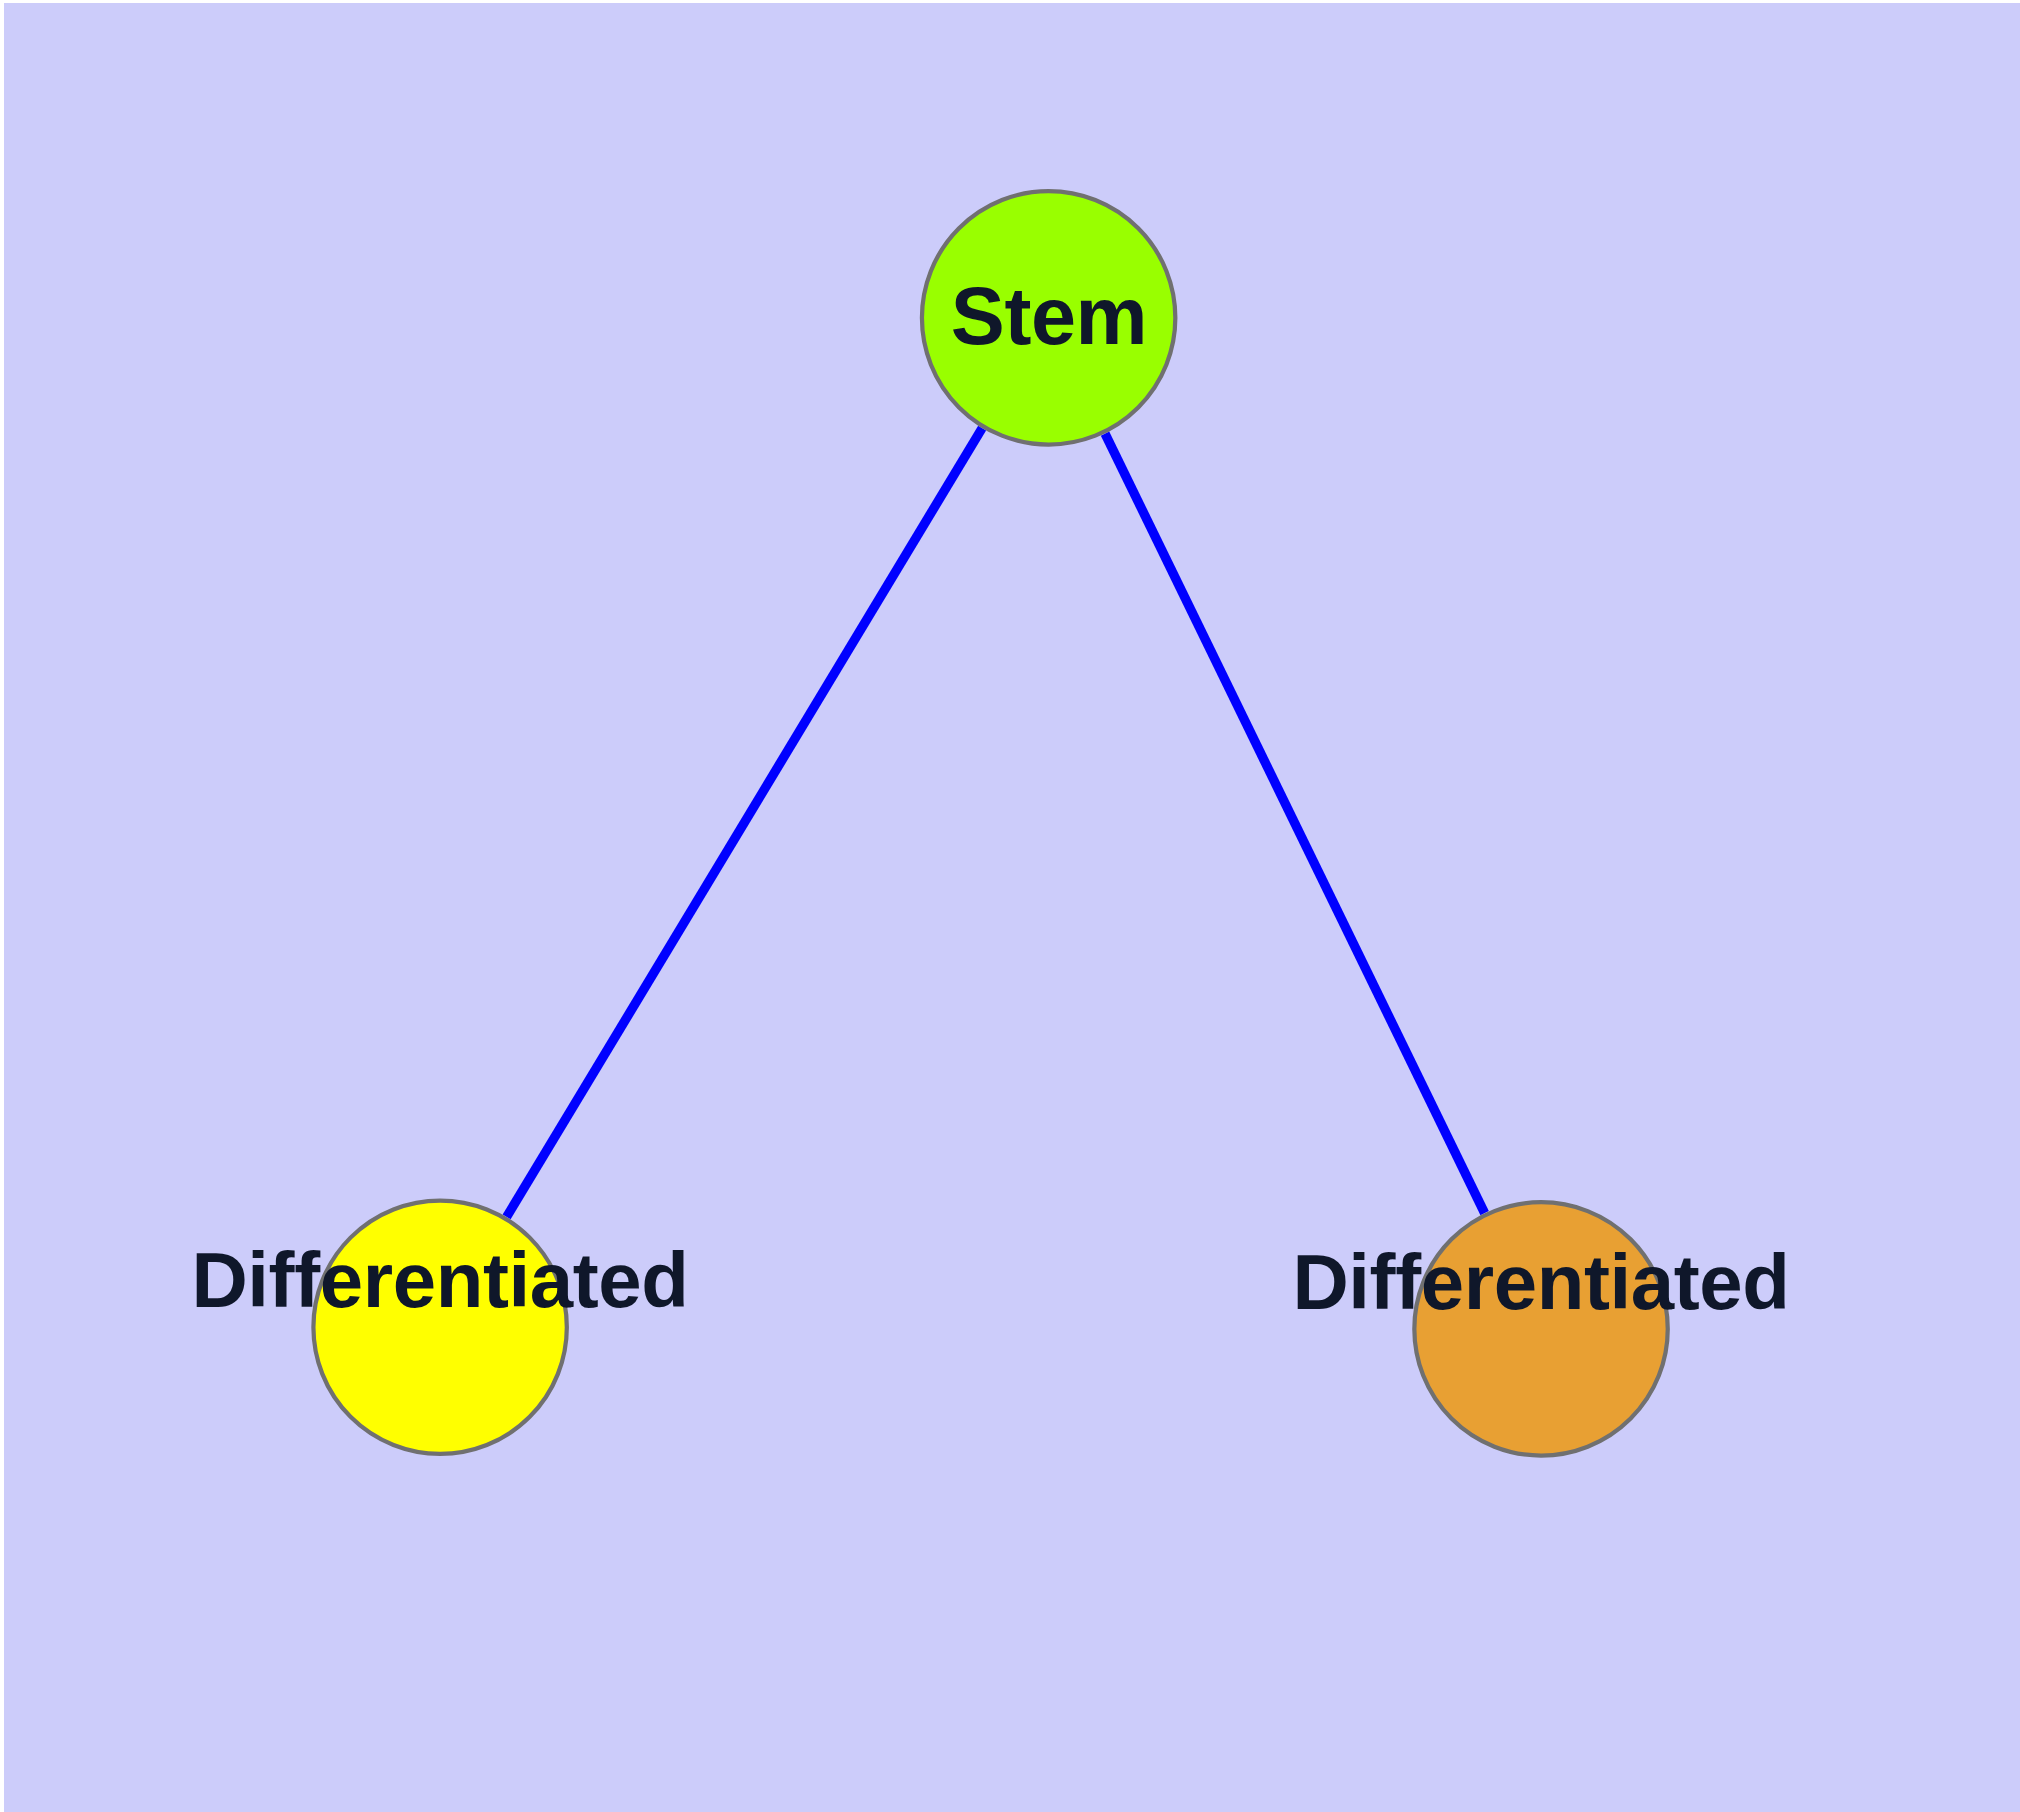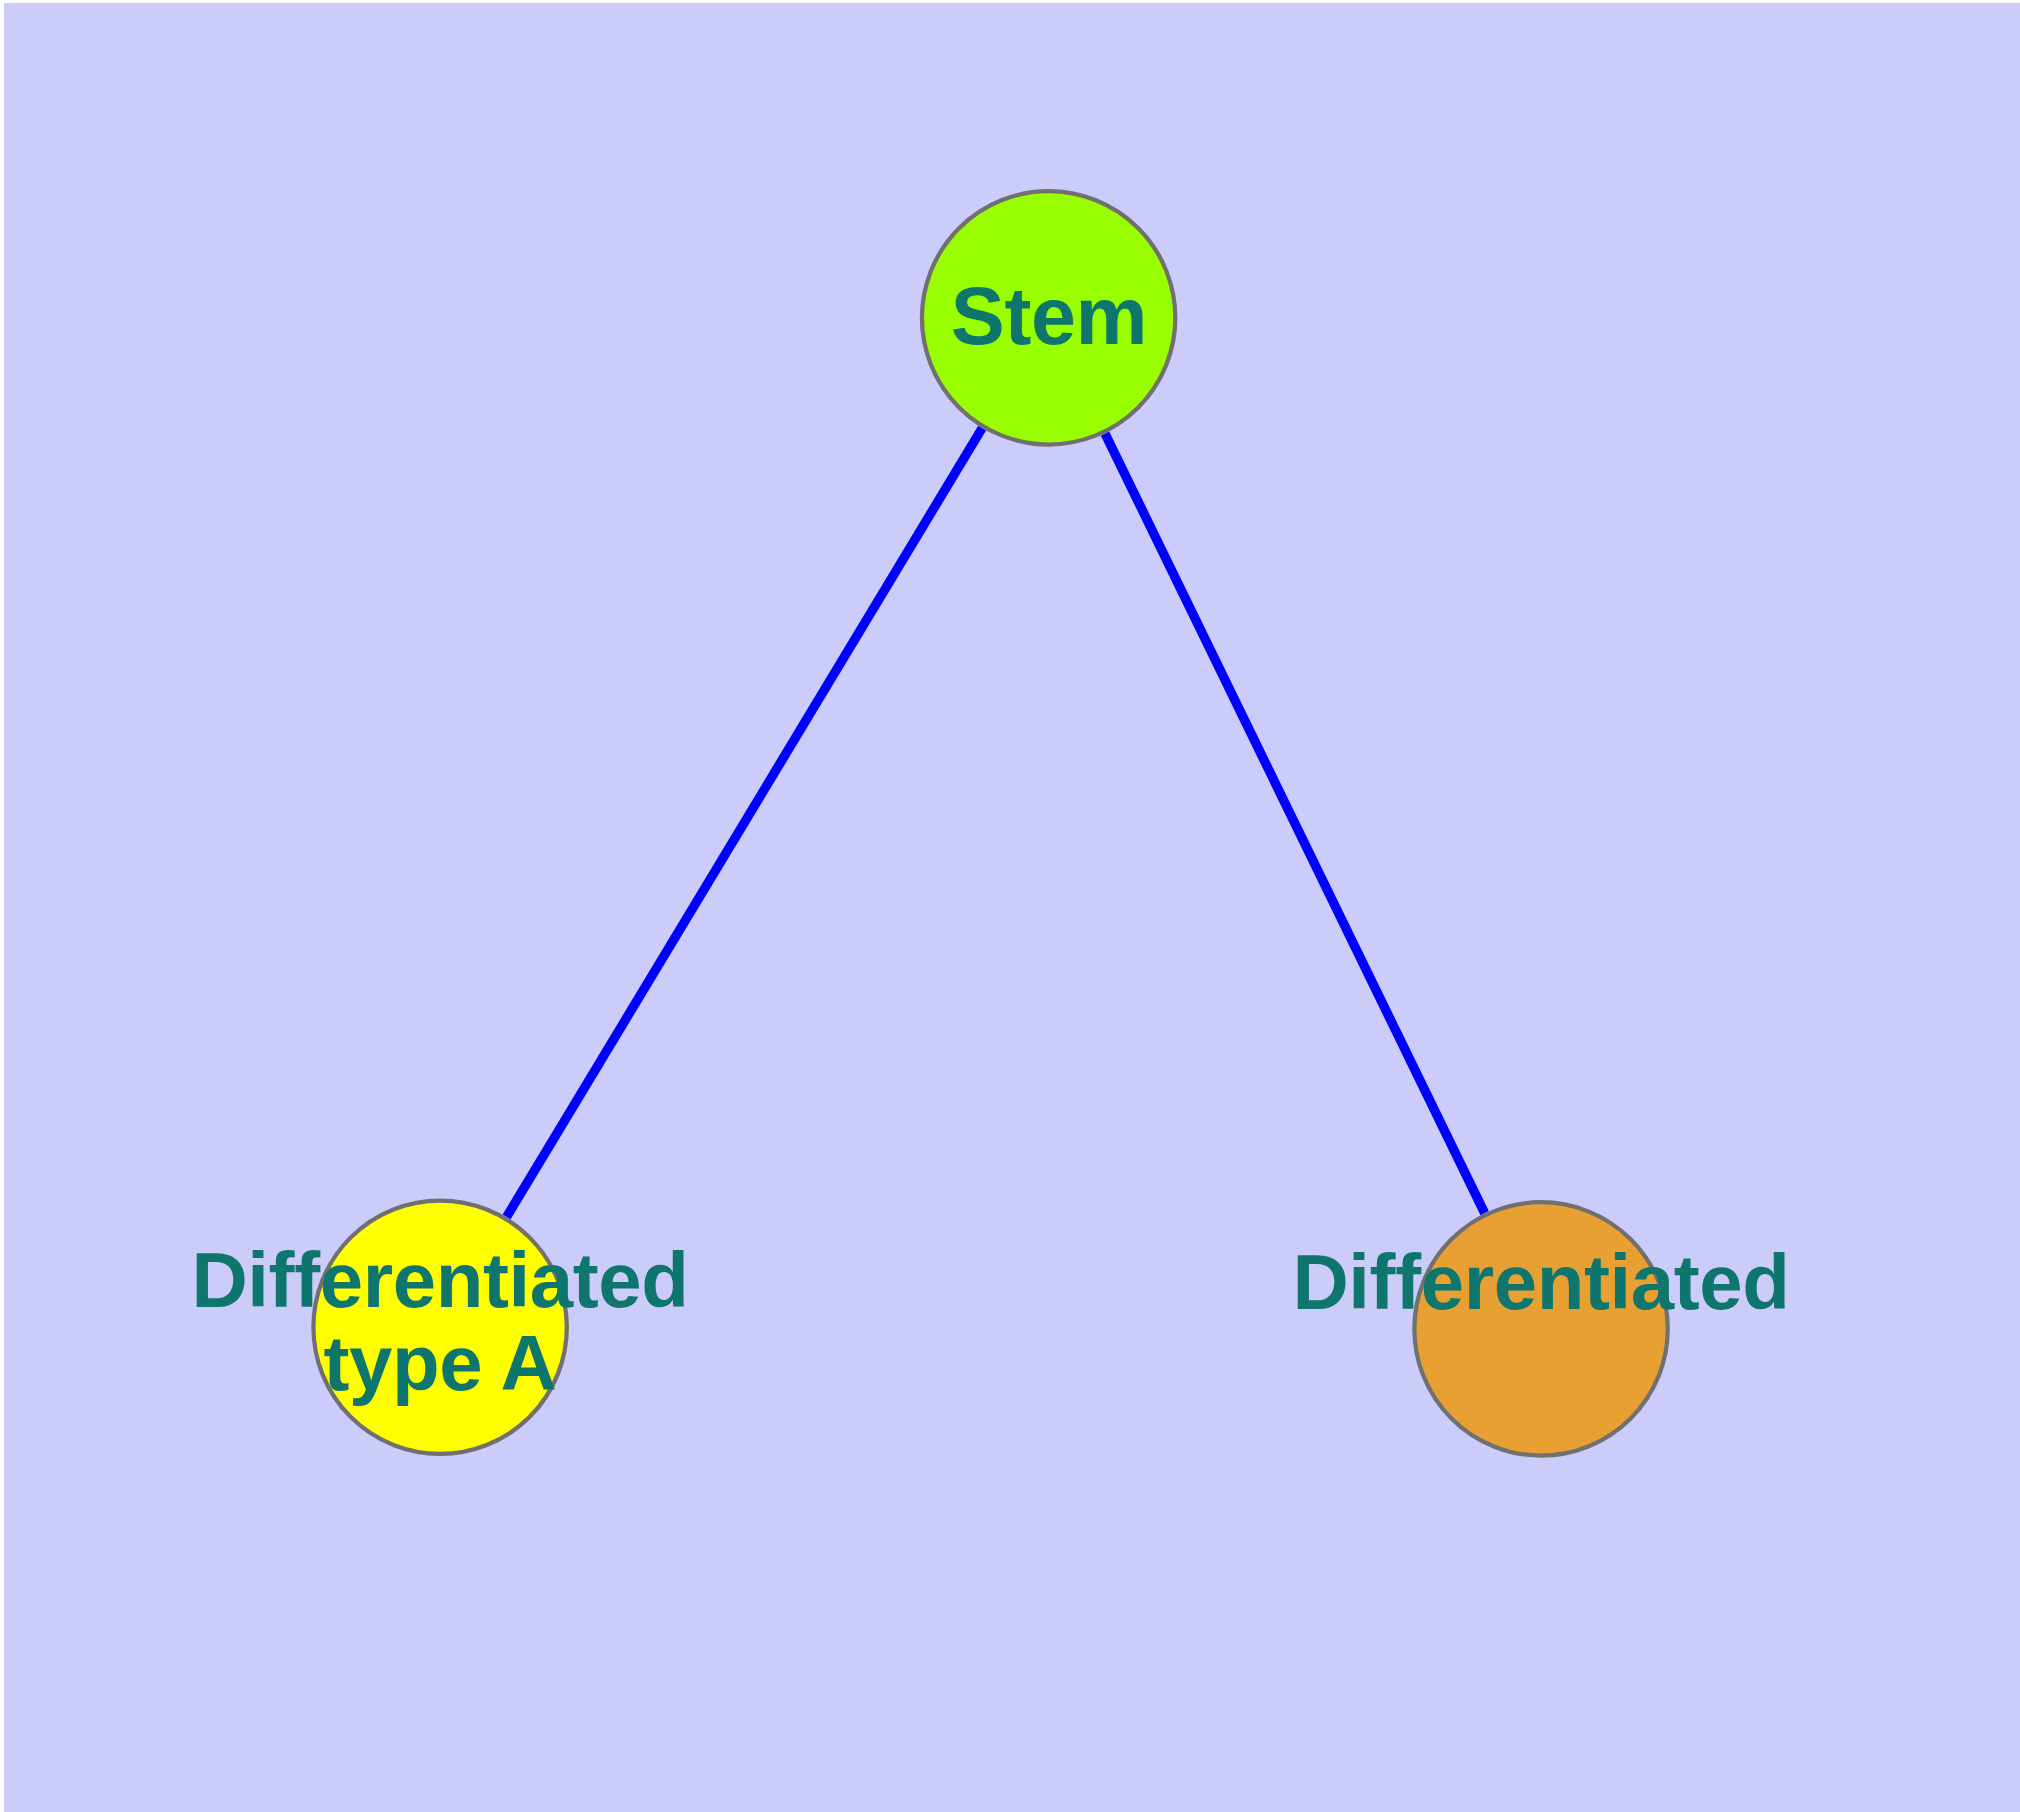--- a/index.html
+++ b/index.html
@@ -27,21 +27,21 @@
   #graph-svg {
     position: absolute;
     left: 0;
     top: 0;
     width: 2021px;
     height: 1812px;
   }
   .node-label {
     position: absolute;
     text-align: center;
-    color: #0f766e;
+    color: #0f172a;
     font-weight: bold;
     line-height: 1.07;
     white-space: pre;
     pointer-events: none;
     letter-spacing: -0.4px;
   }
   .label-stem {
     font-size: 81px;
     left: 625px;
     top: 273px;
@@ -76,18 +76,18 @@
 
     <g>
       <circle cx="1237" cy="375" r="149.5" fill="#99ff00" stroke="#707070" stroke-width="5"></circle>
       <circle cx="519" cy="1566" r="149.5" fill="#ffff00" stroke="#707070" stroke-width="5"></circle>
       <circle cx="1818" cy="1568" r="149.5" fill="#e8a033" stroke="#707070" stroke-width="5"></circle>
     </g>
   </svg>
 
   <div class="node-label label-stem">Stem</div>
 
-  <div class="node-label label-a"><span>Differentiated</span><br><span>type A</span></div>
+  <div class="node-label label-a"><span>Differentiated</span><br></div>
 
   <div class="node-label label-b"><span>Differentiated</span><br></div>
 
 </div>
 
 
 </body></html>

